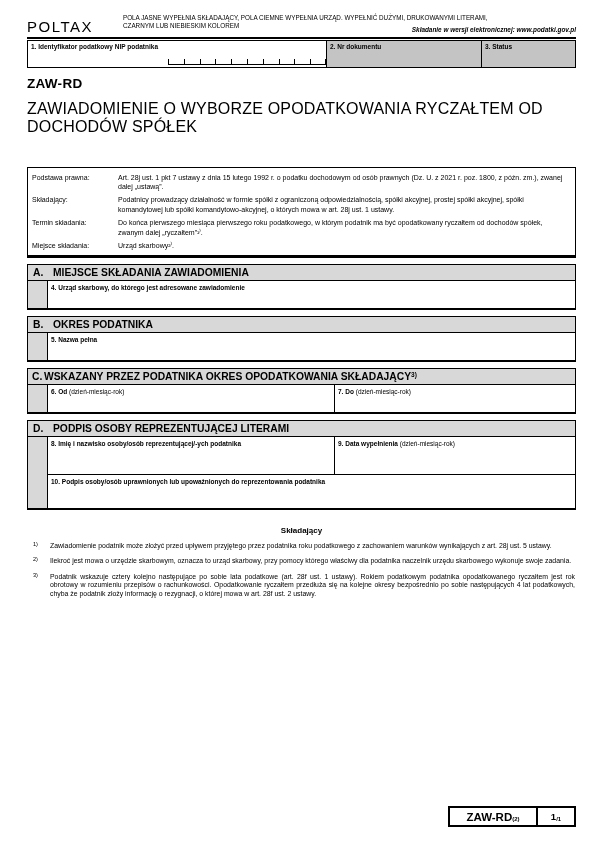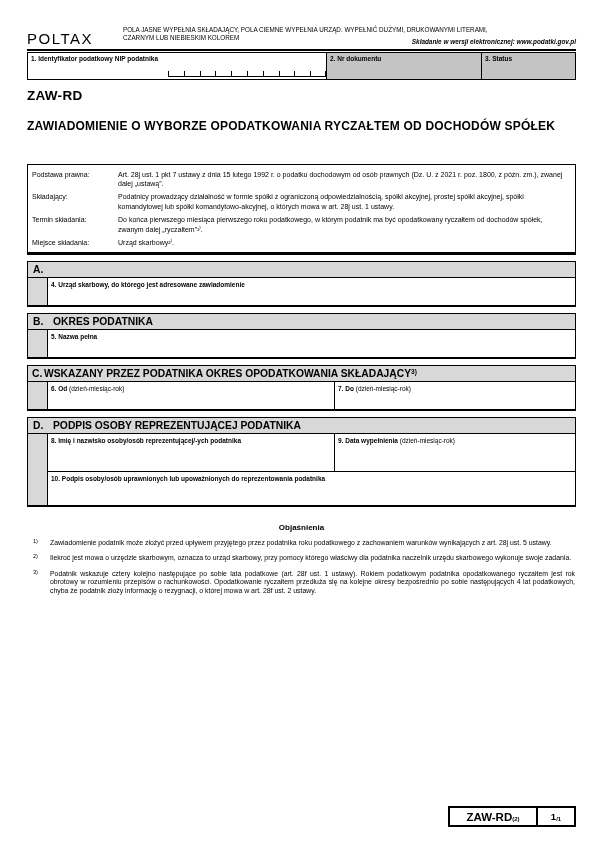--- a/index.html
+++ b/index.html
@@ -7,21 +7,21 @@
     --office-field-bg:#c4c4c4;
     --section-bg:#d8d8d8;
     --border:#000000;
   }
   *{box-sizing:border-box;}
   html,body{margin:0;padding:0;}
   body{
     width:600px;height:848px;background:var(--page-bg);
     font-family:"Liberation Sans",sans-serif;color:#000;
   }
-  .page{position:relative;width:600px;height:848px;overflow:hidden;padding:26px 24px 0 27px;}
+  .page{position:relative;width:600px;height:848px;overflow:hidden;padding:14px 24px 0 27px;}
 
   
   .topbar{display:flex;align-items:flex-start;}
   .brand{font-size:15px;letter-spacing:1.5px;width:96px;padding-top:4px;flex:none;}
   .topbar-right{flex:1;position:relative;min-height:19px;}
   .instructions{font-size:6.3px;line-height:7.6px;padding-right:60px;}
   .efiling{position:absolute;right:0;bottom:0;font-size:6.4px;font-weight:bold;font-style:italic;}
   .rule-double{height:3px;border-top:2px solid var(--border);margin-top:2px;}
 
   
@@ -32,21 +32,21 @@
   .f2{width:156px;margin-left:-1px;}
   .f3{flex:1;margin-left:-1px;}
   .flabel{font-size:6.5px;font-weight:bold;padding:2px 3px;line-height:7.5px;}
   .fhint{font-weight:normal;}
   .comb{display:flex;margin:6px 0 0 140px;height:6px;}
   .comb-cell{width:16px;border-left:1px solid var(--border);border-bottom:1px solid var(--border);}
   .comb-cell:last-child{border-right:1px solid var(--border);}
 
   
   .form-code{font-size:13.5px;font-weight:bold;margin-top:8px;letter-spacing:.3px;}
-  .form-title{font-size:12px;font-weight:bold;margin-top:16px;letter-spacing:.2px;}
+  .form-title{font-size:16px;font-weight:normal;margin-top:9px;letter-spacing:.2px;}
 
   
   .legal-box{margin-top:31px;border:1px solid var(--border);border-bottom:3px solid var(--border);padding:2px 0 3px;}
   .legal-row{display:flex;padding:2.5px 4px 2px 4px;}
   .legal-label{width:86px;flex:none;font-size:7px;line-height:9.2px;}
   .legal-text{flex:1;font-size:7px;line-height:9.2px;padding-right:4px;}
 
   
   .section{margin-top:6px;border:1px solid var(--border);border-bottom:2px solid var(--border);}
   .sec-head{display:flex;align-items:center;background:var(--section-bg);height:16px;border-bottom:1px solid var(--border);font-weight:bold;font-size:10.3px;}
@@ -136,20 +136,21 @@
     </div>
     <div class="legal-row">
       <div class="legal-label">Miejsce składania:</div>
       <div class="legal-text">Urząd skarbowy²⁾.</div>
     </div>
   </div>
 
   <div class="section">
     <div class="sec-head">
       <span class="sec-letter">A.</span>
+      <span class="sec-title">MIEJSCE SKŁADANIA ZAWIADOMIENIA</span>
     </div>
     <div class="sec-body">
       <div class="strip"></div>
       <div class="sec-fields">
         <div class="fbox h27">
           <div class="flabel">4. Urząd skarbowy, do którego jest adresowane zawiadomienie</div>
         </div>
       </div>
     </div>
   </div>
@@ -183,41 +184,41 @@
         <div class="fbox h27 right">
           <div class="flabel"><span>7. Do</span><span class="fhint"> (dzień-miesiąc-rok)</span></div>
         </div>
       </div>
     </div>
   </div>
 
   <div class="section">
     <div class="sec-head">
       <span class="sec-letter">D.</span>
-      <span class="sec-title">PODPIS OSOBY REPREZENTUJĄCEJ PODATNIKA</span>
+      <span class="sec-title">PODPIS OSOBY REPREZENTUJĄCEJ LITERAMI</span>
     </div>
     <div class="sec-body">
       <div class="strip"></div>
       <div class="sec-fields">
         <div class="frow">
           <div class="fbox h37 left">
             <div class="flabel">8. Imię i nazwisko osoby/osób reprezentującej/-ych podatnika</div>
           </div>
           <div class="fbox h37 right">
             <div class="flabel"><span>9. Data wypełnienia</span><span class="fhint"> (dzień-miesiąc-rok)</span></div>
           </div>
         </div>
         <div class="fbox h33">
           <div class="flabel">10. Podpis osoby/osób uprawnionych lub upoważnionych do reprezentowania podatnika</div>
         </div>
       </div>
     </div>
   </div>
 
-  <div class="exp-heading">Objaśnienia</div>
+  <div class="exp-heading">Składający</div>
   <div class="exp-row">
     <span class="exp-marker">1)</span>
     <div class="exp-text">Zawiadomienie podatnik może złożyć przed upływem przyjętego przez podatnika roku podatkowego z zachowaniem warunków wynikających z art. 28j ust. 5 ustawy.</div>
   </div>
   <div class="exp-row">
     <span class="exp-marker">2)</span>
     <div class="exp-text">Ilekroć jest mowa o urzędzie skarbowym, oznacza to urząd skarbowy, przy pomocy którego właściwy dla podatnika naczelnik urzędu skarbowego wykonuje swoje zadania.</div>
   </div>
   <div class="exp-row">
     <span class="exp-marker">3)</span>

